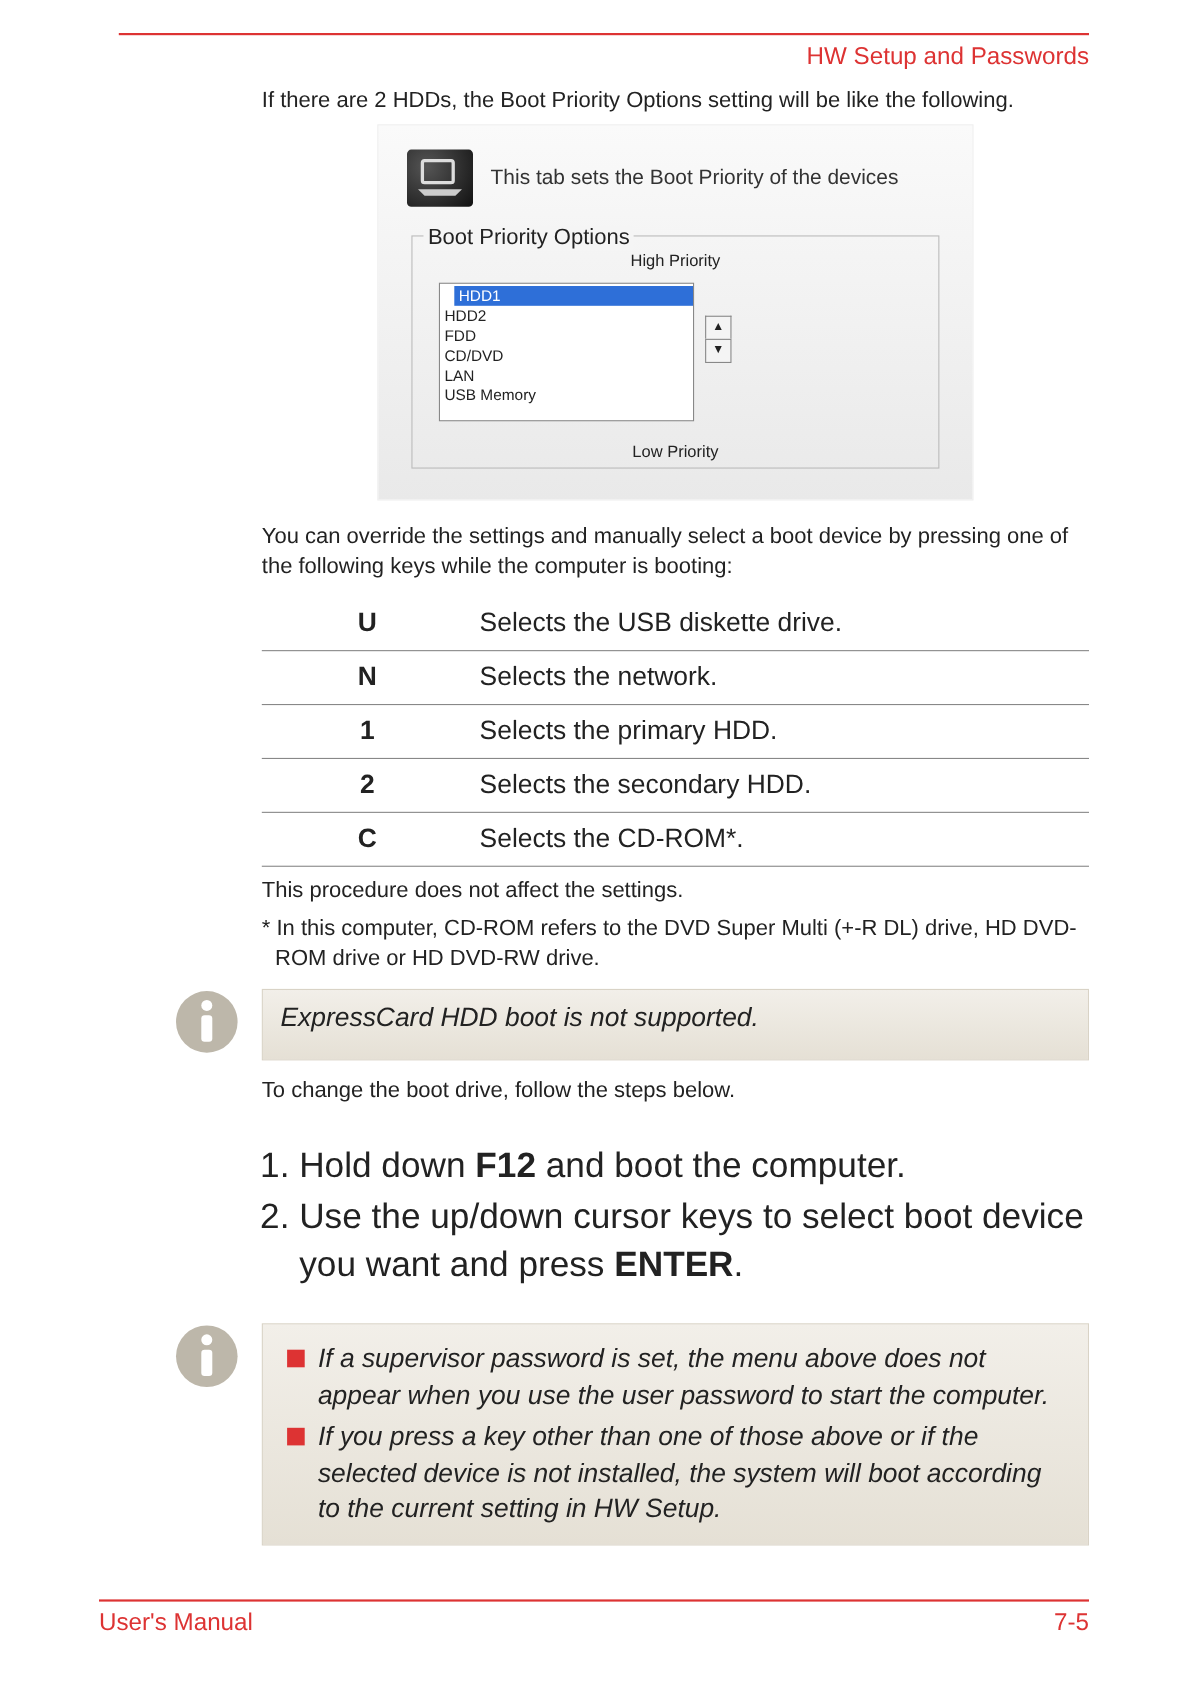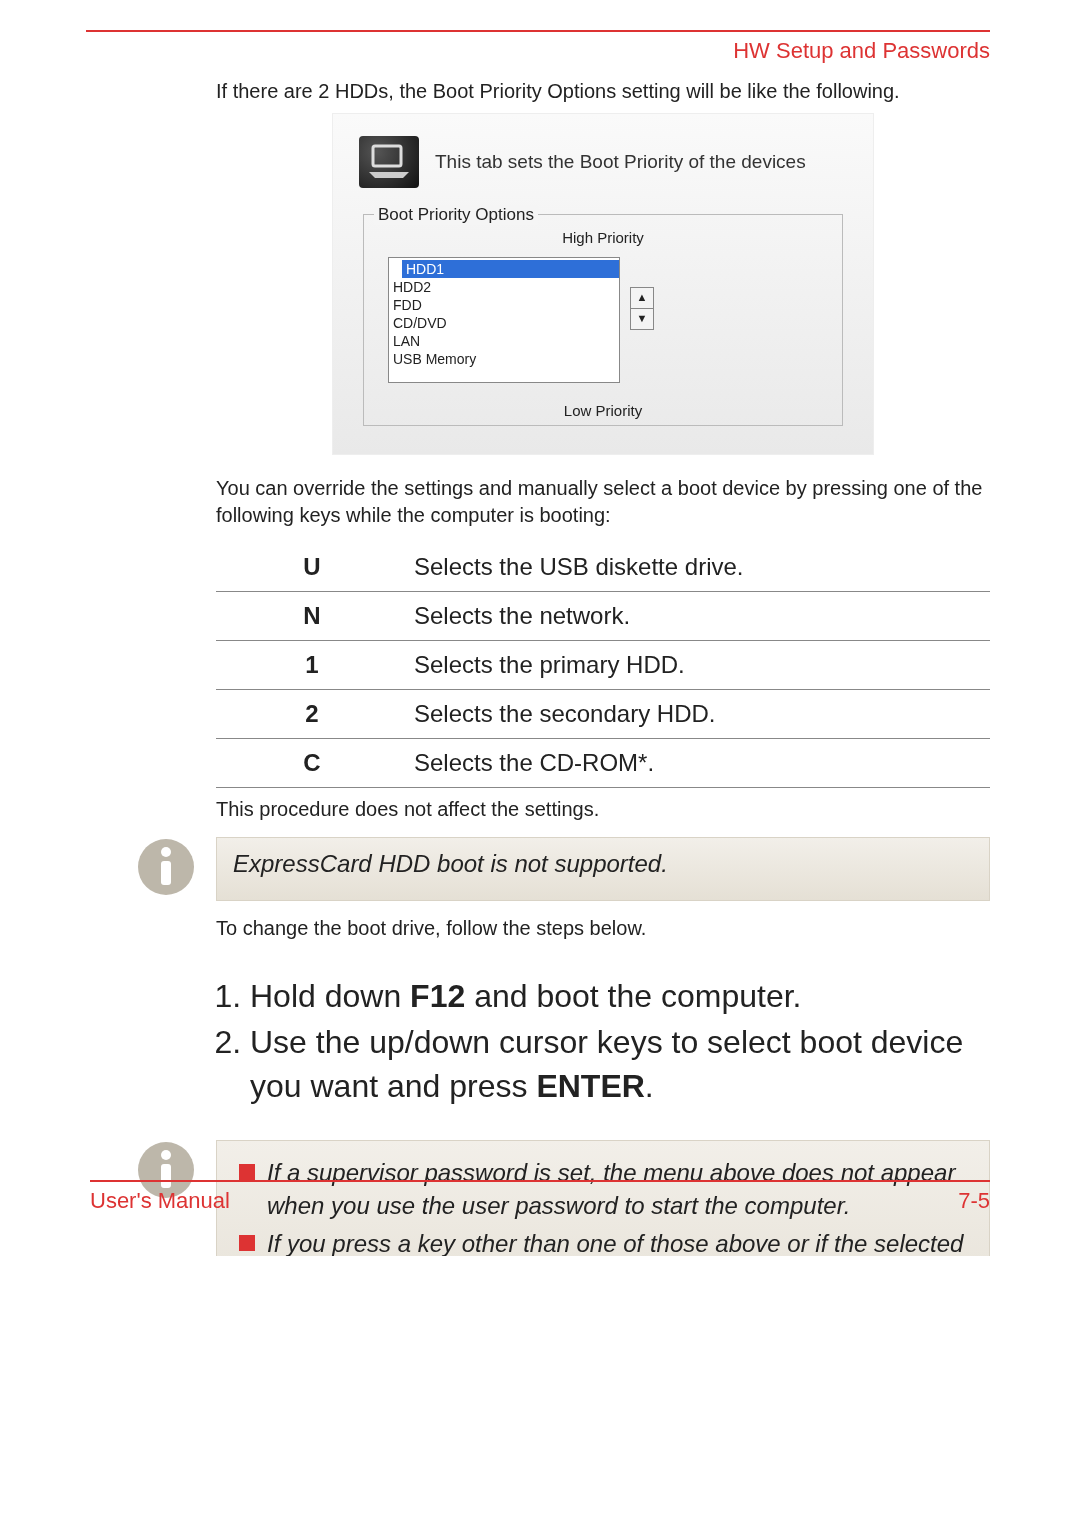--- a/index.html
+++ b/index.html
@@ -1,28 +1,28 @@
 <!DOCTYPE html>
 <html><head>
 <meta charset="utf-8">
 <style>
   body { margin:0; background:#fff; font-family:Arial,Helvetica,sans-serif; color:#222; }
-  .page { width:1080px; height:1256px; margin:0 auto; position:relative; box-sizing:border-box; padding:30px 90px 0 86px;}
+  .page { width:1080px; height:1530px; margin:0 auto; position:relative; box-sizing:border-box; padding:30px 90px 0 108px;}
   .rule { border-top:2px solid #d33; margin-bottom:6px;}
   .header-right { text-align:right; color:#d33; font-size:22px; margin-bottom:14px;}
   .body-col { margin-left:130px;}
   .p { font-size:20px; line-height:1.35; margin:8px 0;}
 
   
   .figure { width:540px; height:340px; margin:2px auto 20px auto; background:linear-gradient(#fafafa,#e9e9e9); border:1px solid #eee; position:relative;}
   .fig-top { display:flex; align-items:center; gap:16px; padding:22px 26px 10px 26px; font-size:19px; color:#333;}
   .fig-icon { width:60px; height:52px; border-radius:4px; background:radial-gradient(circle at 30% 30%,#555,#111); position:relative;}
   .fig-icon svg { position:absolute; top:8px; left:10px;}
   .fieldset { position:absolute; left:30px; top:100px; right:30px; bottom:28px; border:1px solid #bbb;}
-  .legend { position:absolute; top:-10px; left:10px; background:linear-gradient(#f5f5f5,#f5f5f5); padding:0 4px; font-size:17px; color:#222;}
+  .legend { position:absolute; top:-10px; left:10px; background:linear-gradient(#f5f5f5,#f5f5f5); padding:0 4px; font-size:20px; color:#222;}
   .high { text-align:center; font-size:15px; margin-top:14px; color:#222;}
   .low  { text-align:center; font-size:15px; margin-top:6px; color:#222;}
   .listbox { position:absolute; left:24px; top:42px; width:230px; height:120px; border:1px solid #888; background:#fff; font-size:14px; line-height:18px; padding:2px 0;}
   .listbox div { padding:0 4px;}
   .listbox .sel { background:#2e6fd8; color:#fff;margin-left:13px;}
   .spinner { position:absolute; left:266px; top:72px; width:22px;}
   .spinner div { width:22px; height:20px; border:1px solid #888; background:#f4f4f4; font-size:11px; text-align:center; line-height:18px;}
   .spinner div:first-child { border-bottom:none;}
 
   
@@ -106,20 +106,21 @@
             <td>Selects the secondary HDD.</td>
           </tr>
       <tr>
             <td>C</td>
             <td>Selects the CD-ROM*.</td>
           </tr>
     </tbody>
       </table>
 
     <div class="p">This procedure does not affect the settings.</div>
+    <div class="p" style="text-indent:-12px;padding-left:12px">* In this computer, CD-ROM refers to the DVD Super Multi (+-R DL) drive, HD DVD-ROM drive or HD DVD-RW drive.</div>
 
     <div class="note-row">
       <div class="note-icon">
         <svg viewBox="0 0 60 60">
             <circle cx="30" cy="30" r="28" fill="#bdb7aa"></circle>
             <circle cx="30" cy="15" r="5" fill="#fff"></circle>
             <rect x="25" y="24" width="10" height="24" rx="3" fill="#fff"></rect>
           </svg>
       </div>
       <div class="note-text">ExpressCard HDD boot is not supported.</div>

